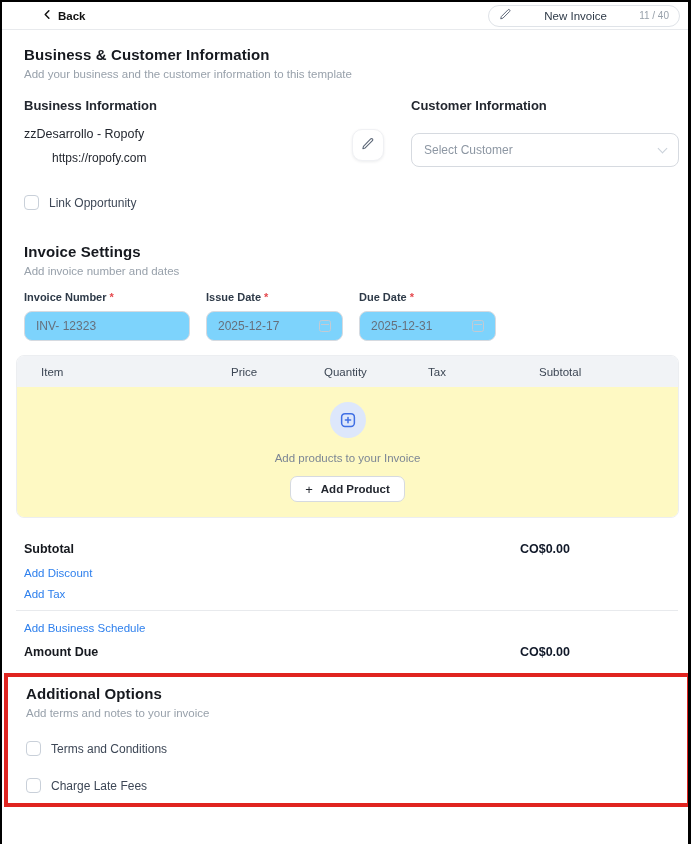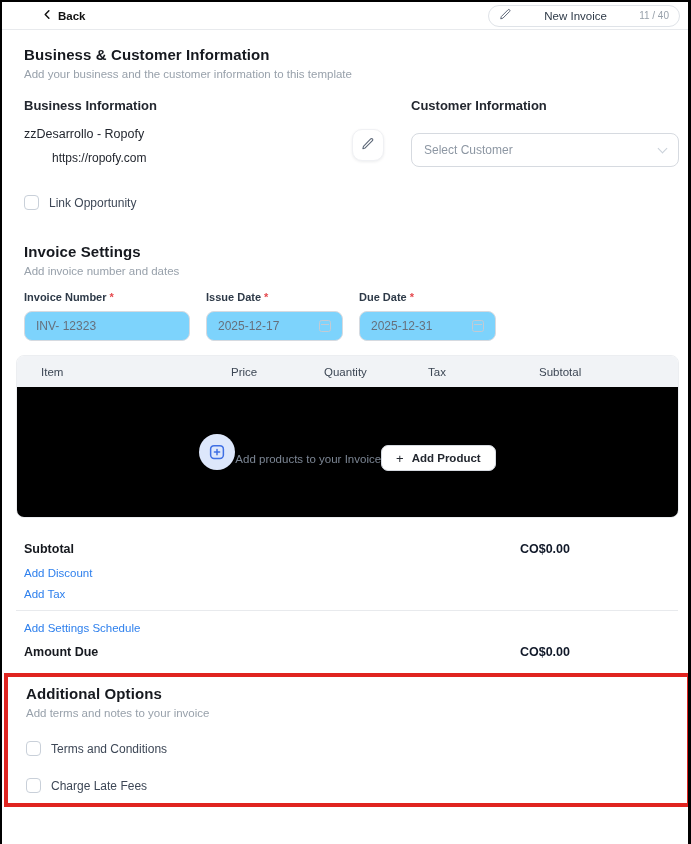--- a/index.html
+++ b/index.html
@@ -62,21 +62,21 @@
   .products-head { display:flex; justify-content:space-between; align-items:flex-start; margin-top:32px; padding-right:1px; }
   .toggle-wrap { display:flex; align-items:center; gap:7px; margin-top:3px; }
   .toggle { width:30px; height:17px; border-radius:9px; background:#e6e9ee; position:relative; cursor:pointer; flex:none; }
   .toggle::after { content:""; position:absolute; width:13px; height:13px; border-radius:50%;
     background:#fff; top:2px; left:2px; box-shadow:0 1px 2px rgba(0,0,0,.18); }
   .toggle-label { font-size:11.5px; color:#23272f; }
   .table { margin-top:14px; margin-left:-8px; border:1px solid #eceef1; border-radius:8px; overflow:hidden; }
   .thead { display:grid; grid-template-columns:190px 93px 104px 111px 1fr; background:#f1f3f6;
     height:31px; align-items:center; padding-left:24px; }
   .th { font-size:11.5px; color:#3c4654; }
-  .tbody { height:130px; display:flex; flex-direction:row; align-items:center; justify-content:center; background:#000000; }
+  .tbody { height:130px; display:flex; flex-direction:column; align-items:center; justify-content:center; background:#fef9c3; }
   .plus-badge { width:36px; height:36px; border-radius:50%; background:#dde7fb; display:flex;
     align-items:center; justify-content:center; }
   .empty-text { font-size:11.5px; color:#7c8694; margin-top:14px; }
   .add-product-btn { margin-top:12px; height:26px; border:1px solid #d6dae0; border-radius:7px;
     background:#fff; display:flex; align-items:center; gap:8px; padding:0 14px; cursor:pointer; }
   .add-product-btn .plus { font-size:13px; color:#23272f; }
   .add-product-btn .lbl { font-size:11.5px; font-weight:700; color:#23272f; }
   
   .totals { margin-top:24px; padding-right:1px; }
   .trow { display:flex; justify-content:space-between; align-items:center; }
@@ -201,21 +201,21 @@
   <div class="totals">
     <div class="trow">
       <span class="t-label">Subtotal</span>
       <span class="t-value">CO$0.00</span>
     </div>
     <div class="t-links">
       <span class="link">Add Discount</span>
       <span class="link">Add Tax</span>
     </div>
     <div class="divider"></div>
-    <span class="link">Add Settings Schedule</span>
+    <span class="link">Add Business Schedule</span>
     <div class="trow amount-row">
       <span class="t-label">Amount Due</span>
       <span class="t-value">CO$0.00</span>
     </div>
   </div>
 
   <div class="red-box">
     <h1 class="section">Additional Options</h1>
     <div class="sub">Add terms and notes to your invoice</div>
     <div class="opts">

